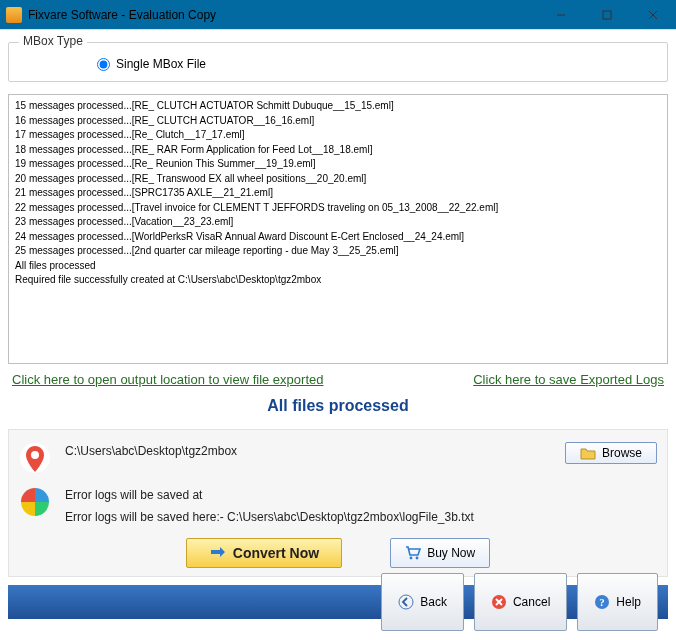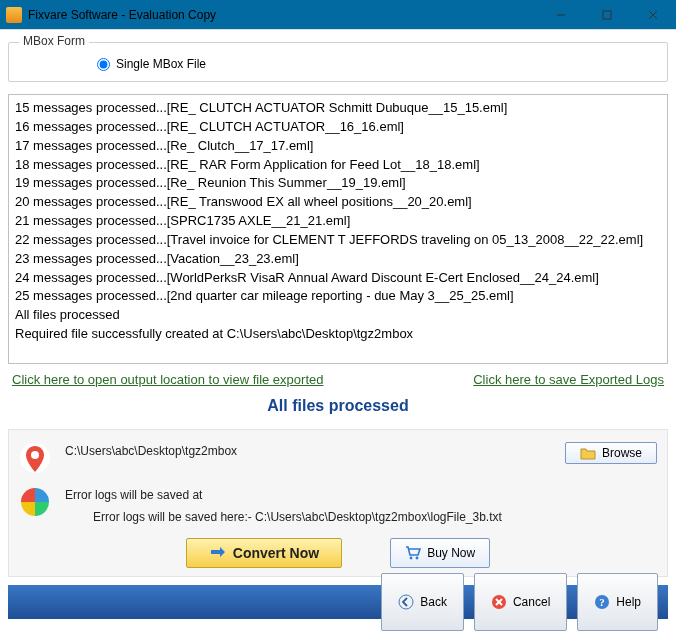--- a/index.html
+++ b/index.html
@@ -57,21 +57,21 @@
     cursor: default;
   }
   .radio input { margin:0; }
 
   .logbox {
     border: 1px solid #bfbfbf;
     margin-top: 12px;
     height: 270px;
     padding: 4px 6px;
     font-family: Verdana, "Segoe UI", sans-serif;
-    font-size: 13px;
+    font-size: 10px;
     line-height: 1.45;
     color: #000;
     overflow-y: scroll;
     background: #fff;
   }
 
   .links-row {
     display: flex;
     justify-content: space-between;
     padding: 8px 4px 2px 4px;
@@ -179,21 +179,21 @@
           <line x1="1" y1="1" x2="9" y2="9" stroke="#333" stroke-width="1"></line>
           <line x1="9" y1="1" x2="1" y2="9" stroke="#333" stroke-width="1"></line>
         </svg>
     </div>
   </div>
 </div>
 
 <div class="content">
 
   <div class="groupbox">
-    <span class="legend">MBox Form</span>
+    <span class="legend">MBox Type</span>
     <div class="radio-row">
       <label class="radio">
         <input type="radio" name="mbox" checked="" style="">
         <span>Single MBox File</span>
       </label>
     </div>
   </div>
 
   <div class="logbox" id="logbox">
       <div>15 messages processed...[RE_ CLUTCH ACTUATOR Schmitt Dubuque__15_15.eml]</div>
@@ -245,21 +245,21 @@
       <span class="icon-circle pie-icon">
         <svg width="32" height="32" viewBox="0 0 32 32">
           <path d="M16 16 L16 2 A14 14 0 0 1 30 16 Z" fill="#3498db"></path>
           <path d="M16 16 L30 16 A14 14 0 0 1 16 30 Z" fill="#2ecc71"></path>
           <path d="M16 16 L16 30 A14 14 0 0 1 2 16 Z" fill="#f1c40f"></path>
           <path d="M16 16 L2 16 A14 14 0 0 1 16 2 Z" fill="#e74c3c"></path>
         </svg>
       </span>
       <div class="save-text">
         <div class="lbl">Error logs will be saved at</div>
-        <div style="margin-top:4px;margin-left:28px;">Error logs will be saved here:- C:\Users\abc\Desktop\tgz2mbox\logFile_3b.txt</div>
+        <div style="margin-top:4px;">Error logs will be saved here:- C:\Users\abc\Desktop\tgz2mbox\logFile_3b.txt</div>
       </div>
     </div>
 
     <div class="btn-row">
       <span class="btn primary">
         <span class="convert-icon">
           <svg width="18" height="16" viewBox="0 0 18 16">
             <path d="M2 5 h9 v-3 l5 5 -5 5 v-3 h-9 z" fill="#2d7bd1"></path>
           </svg>
         </span>

